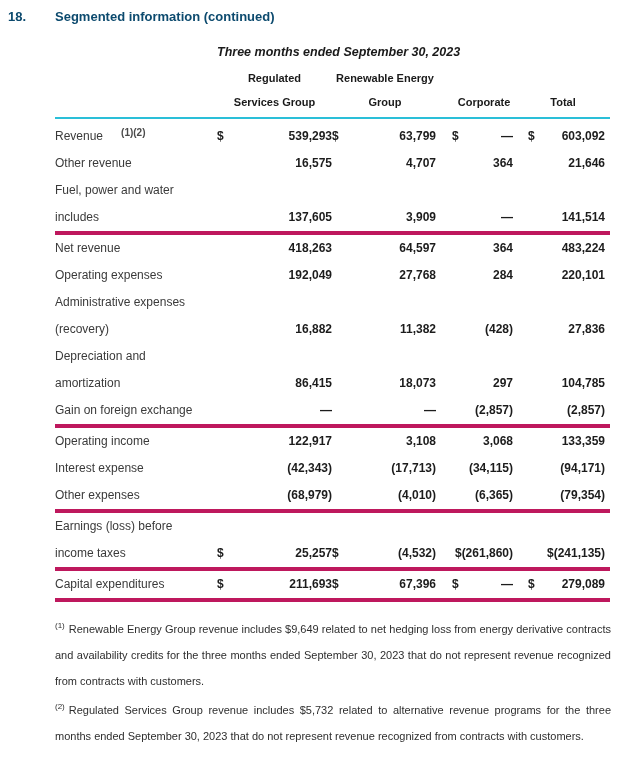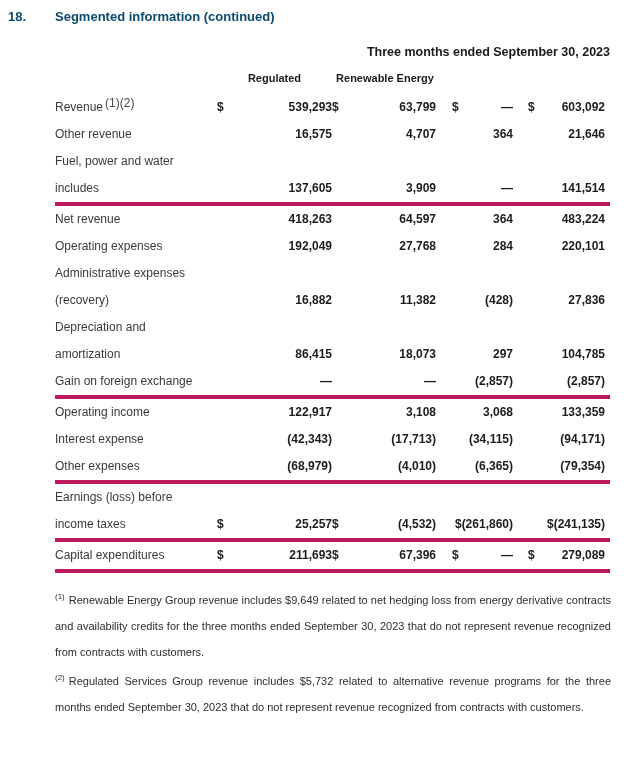--- a/index.html
+++ b/index.html
@@ -16,36 +16,36 @@
   
   .heading { display: flex; font-weight: bold; font-size: 13px; color: #0c4a6e; line-height: 16px; }
   .heading .hnum { width: 47px; flex: 0 0 47px; }
 
   
   table.seg {
     border-collapse: collapse; table-layout: fixed;
     width: 555px; margin-left: 47px; margin-top: 13px;
   }
   td { vertical-align: bottom; padding: 0; font-size: 12px; line-height: 27px; }
-  tr.period-row td { text-align: right; font-weight: bold; font-size: 12.5px; line-height: 28px; color: #1a1a1a; }
+  tr.period-row td { text-align: left; font-weight: bold; font-size: 12.5px; line-height: 28px; color: #1a1a1a; font-style: italic; }
   tr.head-row td { text-align: center; font-weight: bold; font-size: 11px; line-height: 24px; color: #1a1a1a; white-space: nowrap; }
   tr.head-row td.h-corp { padding-left: 14px; }
   tr.accent-rule { border-bottom: 2.5px solid #2abfd8; }
   tr.accent-rule td { padding-bottom: 3px; }
   tr.rule { border-bottom: 4px solid #be185d; }
 
   td.lbl { color: #3a3a3a; }
   td.num { text-align: right; font-weight: bold; color: #1c1c1c; white-space: nowrap; }
   .cur { float: left; }
   td.c2 { padding-right: 2px; }
   td.c3 { padding-right: 3px; }
   td.c3 .cur { margin-left: 14px; }
   td.c4 { padding-right: 5px; }
   td.c4 .cur { margin-left: 12px; }
-  sup.supref { font-size: 12px; color: #4a4a4a; font-weight: normal; vertical-align: 4px; margin-left: 2px; }
+  sup.supref { font-size: 10px; color: #4a4a4a; font-weight: bold; vertical-align: 4px; margin-left: 18px; }
 
   
   .footnotes { width: 556px; margin: 11px 0 0 47px; font-size: 11px; line-height: 26px; color: #2e2e2e; text-align: justify; }
   .footnotes p { margin: 0; }
   sup.fnmark { font-size: 8px; vertical-align: 5px; margin-right: 4px; }
 </style>
 </head>
 <body>
 
 <div class="page">
@@ -68,20 +68,27 @@
         <td></td>
         <td colspan="4">Three months ended September 30, 2023</td>
       </tr>
       <tr class="head-row">
         <td></td>
         <td>Regulated</td>
         <td>Renewable Energy</td>
         <td></td>
         <td></td>
       </tr>
+      <tr class="head-row accent-rule">
+        <td></td>
+        <td>Services Group</td>
+        <td>Group</td>
+        <td class="h-corp">Corporate</td>
+        <td>Total</td>
+      </tr>
 
       <tr>
         <td class="lbl">
             <div><span>Revenue</span><sup class="supref">(1)(2)</sup></div>
             <div></div>
           </td>
         <td class="num c1"><span class="cur">$</span><span>539,293</span></td>
         <td class="num c2"><span class="cur">$</span><span>63,799</span></td>
         <td class="num c3"><span class="cur">$</span><span>—</span></td>
         <td class="num c4"><span class="cur">$</span><span>603,092</span></td>

